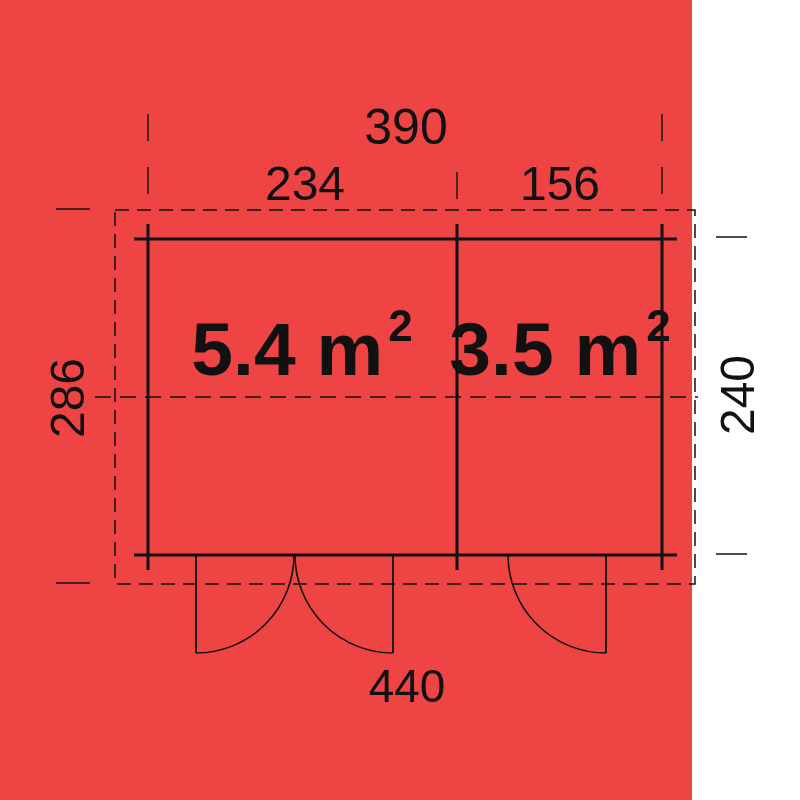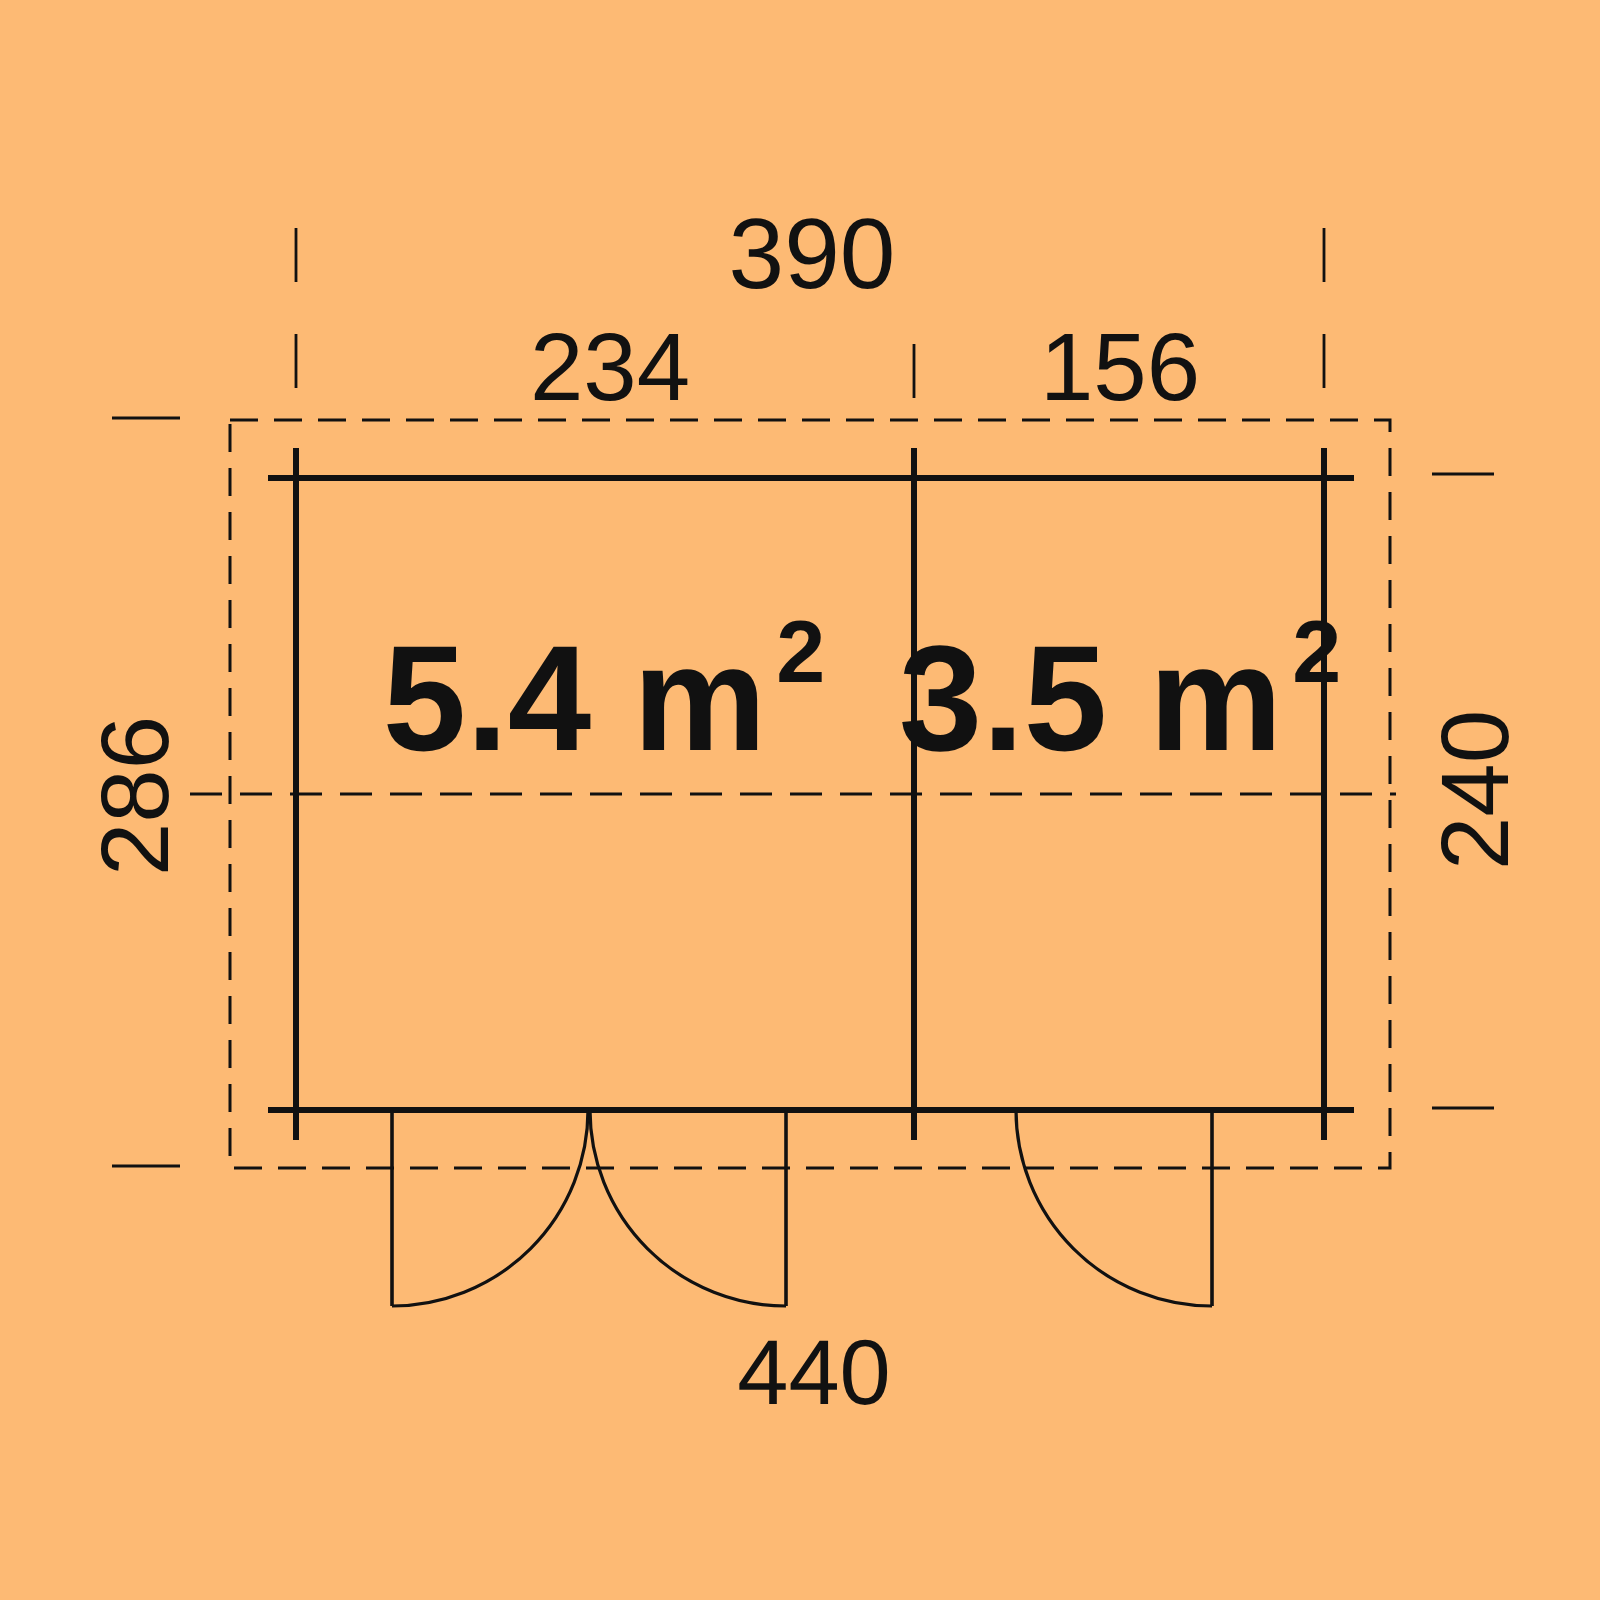--- a/index.html
+++ b/index.html
@@ -2,23 +2,23 @@
 <html><head>
 <meta charset="utf-8">
 <style>
   html, body {
     margin: 0;
     padding: 0;
     background: #ffffff;
   }
   .canvas {
     position: relative;
-    width: 800px;
+    width: 692px;
     height: 800px;
-    background: #fdba74;
+    background: #ef4444;
     font-family: "Liberation Sans", sans-serif;
   }
   svg { display: block; }
   .ln      { stroke: #111111; fill: none; }
   .wall    { stroke-width: 3; }
   .door    { stroke-width: 1.8; }
   .arc     { stroke-width: 1.6; }
   .dashrect{ stroke-width: 1.5; stroke-dasharray: 14 8; }
   .middash { stroke-width: 1.5; stroke-dasharray: 16 9; }
   .extdash { stroke-width: 1.4; stroke-dasharray: 27 26; }

